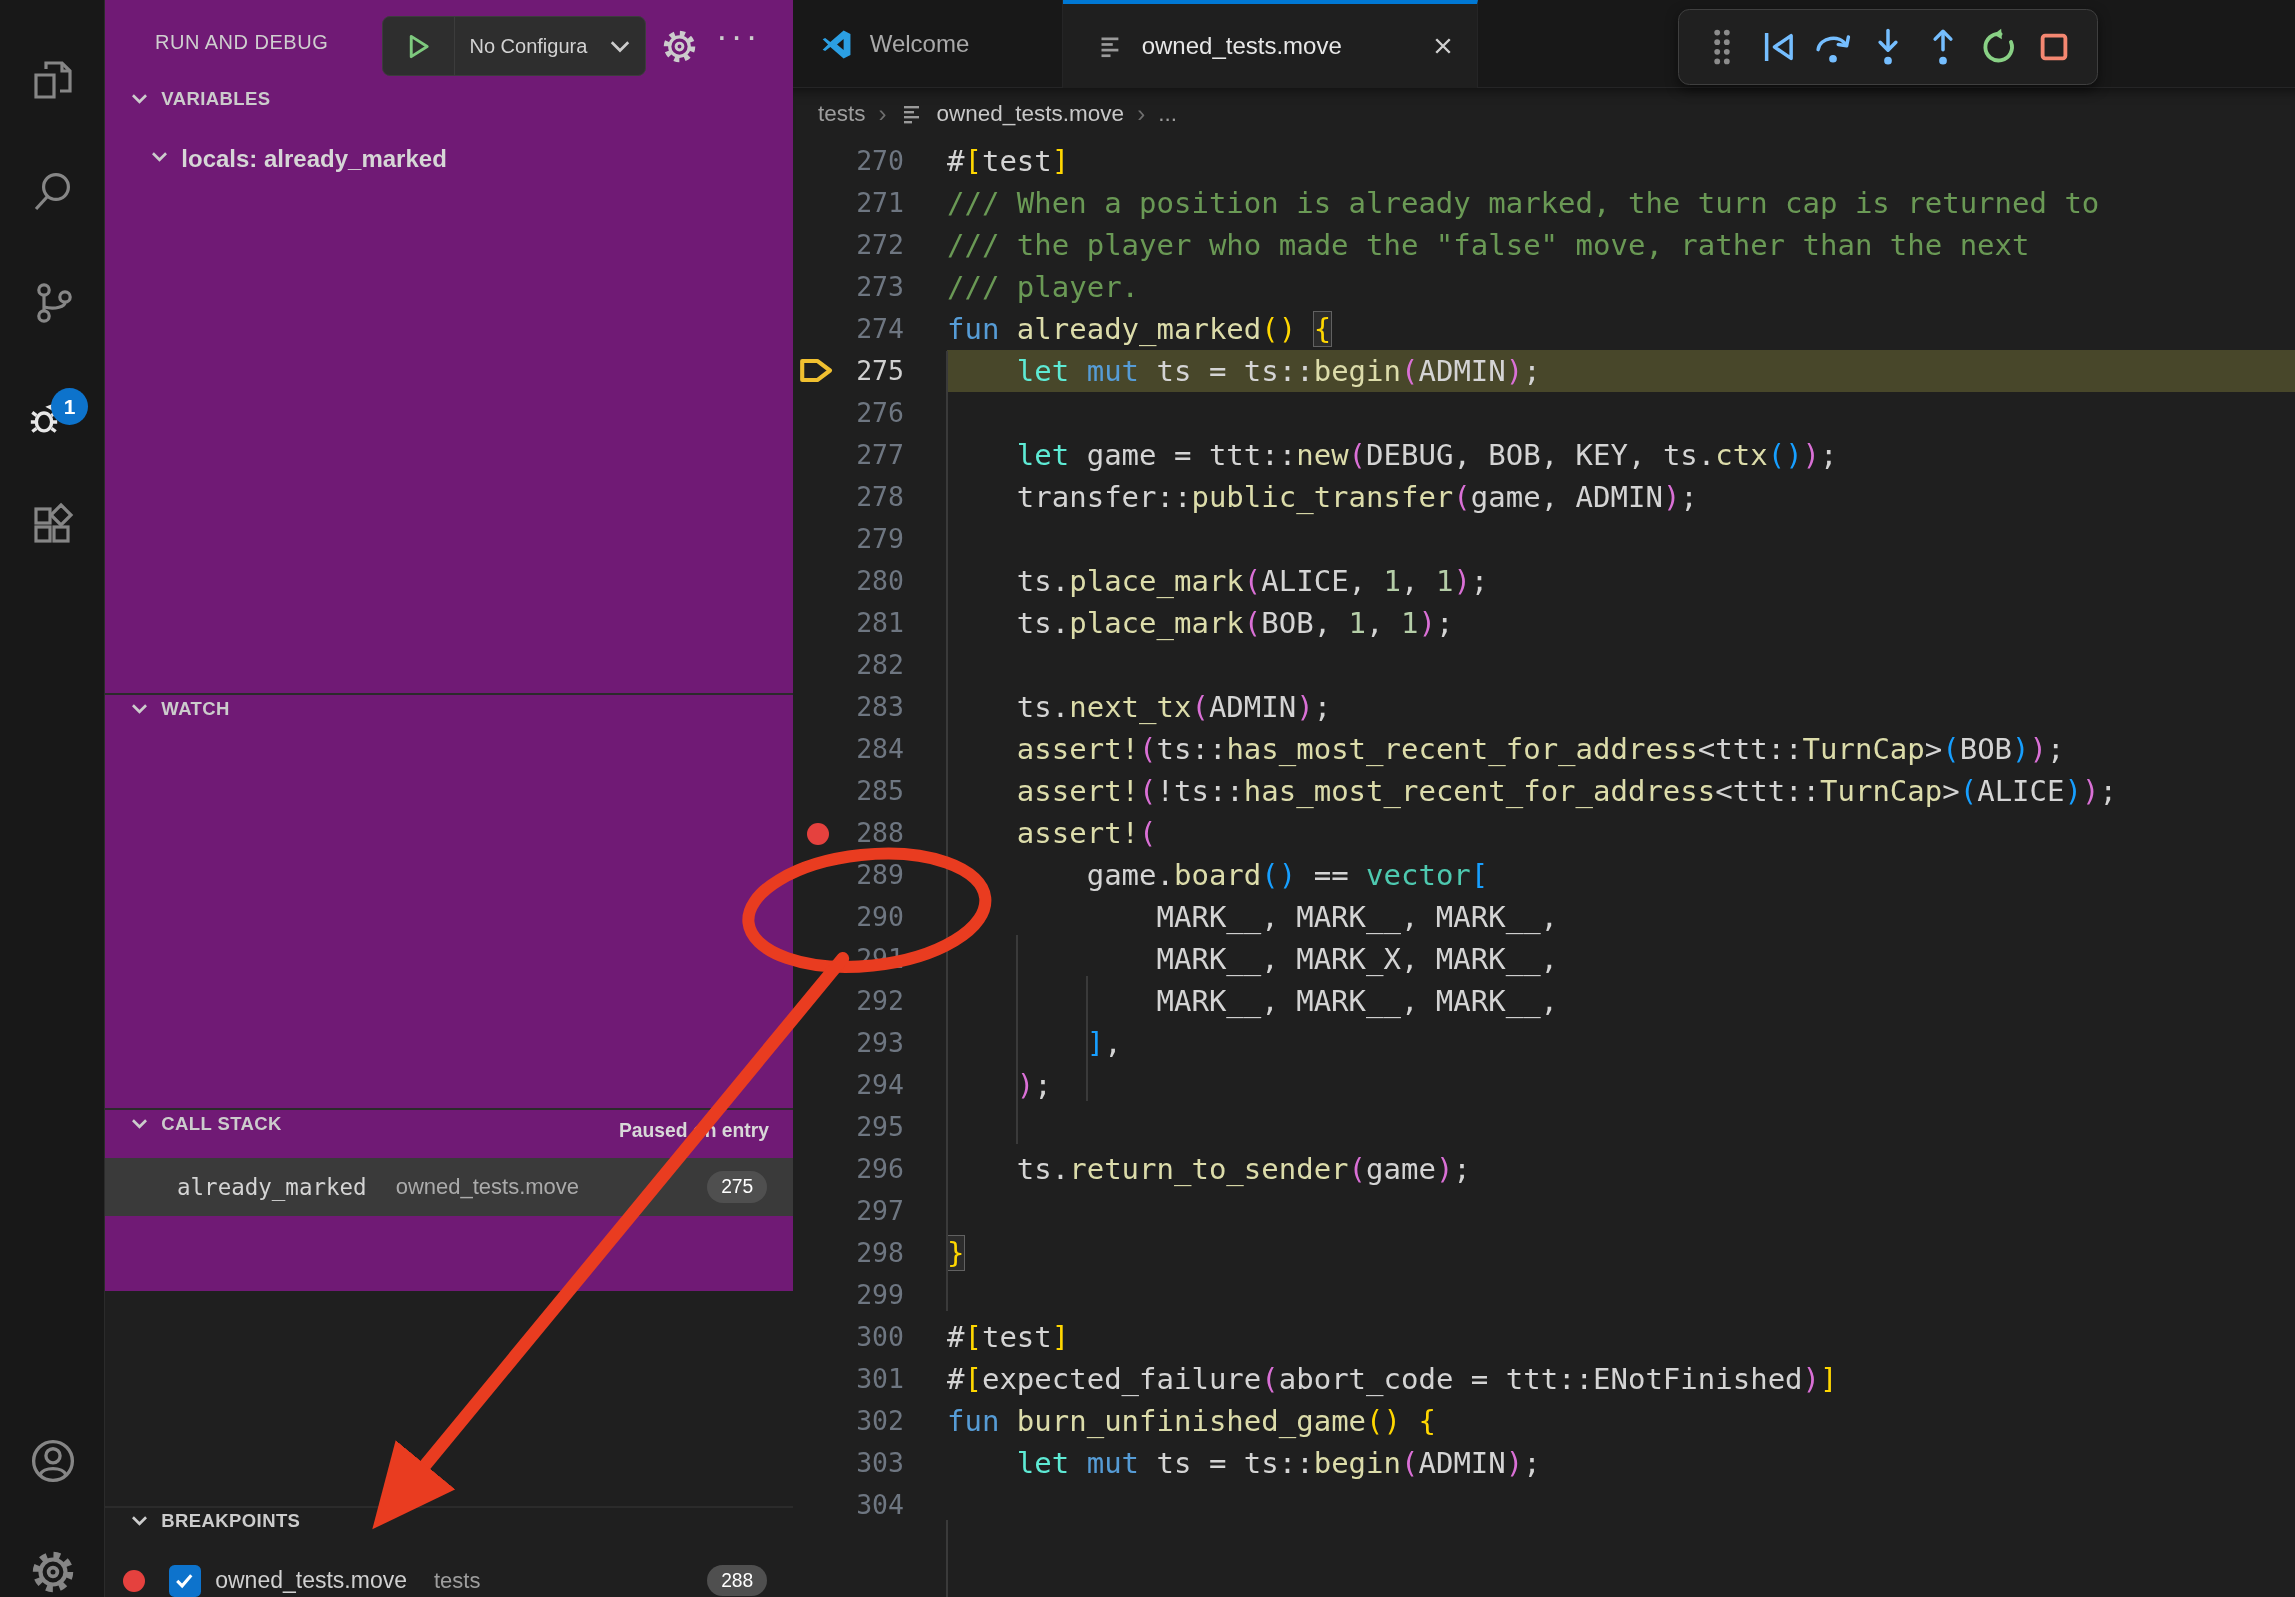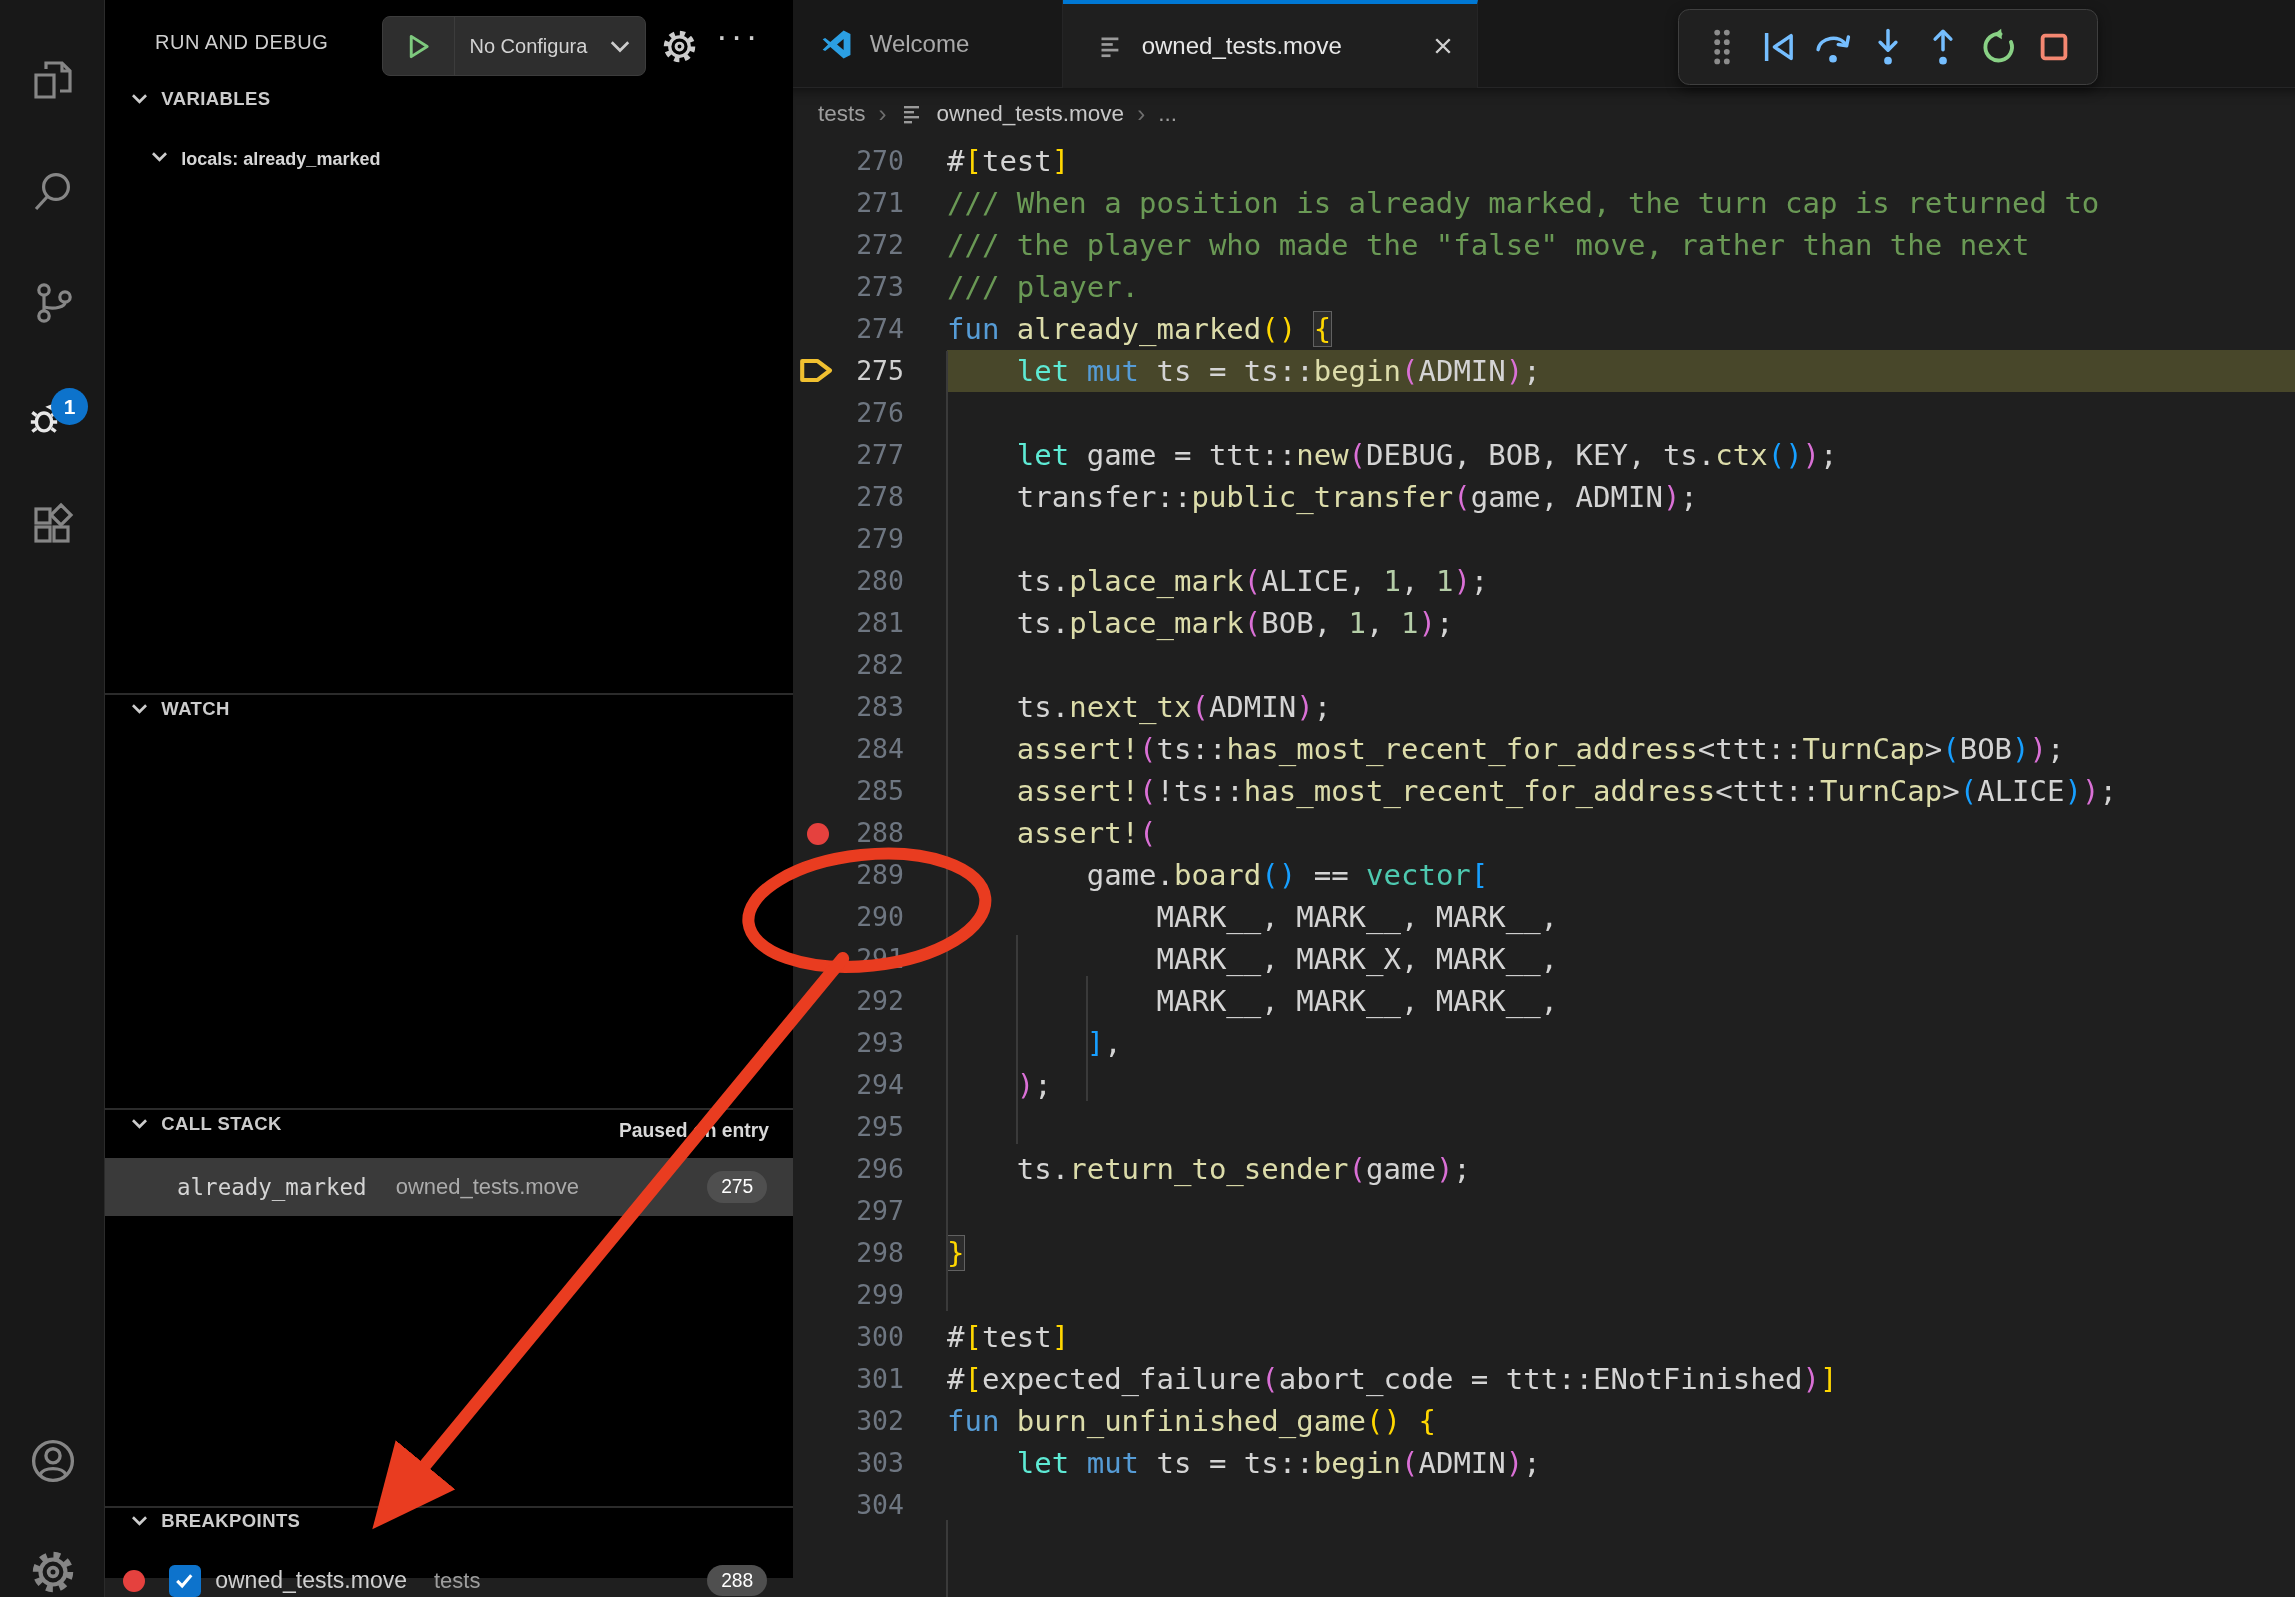--- a/index.html
+++ b/index.html
@@ -11,22 +11,22 @@
     background:#181818; border-right:0.8px solid #2b2b2b; z-index:5; }
   .ab-item { position:absolute; left:0; width:105px; height:97px;
     display:flex; align-items:center; justify-content:center; }
   .ab-item svg { stroke:#868686; fill:none; stroke-width:1.6; }
   .ab-item.active svg { stroke:#e7e7e7; }
   #debug-badge { position:absolute; left:51px; top:388px; width:37px; height:37px;
     border-radius:50%; background:#0d73cc; color:#fff; font-size:21px; font-weight:bold;
     display:flex; align-items:center; justify-content:center; z-index:6; }
 
   
-  #sidebar { position:absolute; left:105px; top:0; width:688px; height:1578px;
-    background:#000000; color:#cccccc; z-index:4; }
+  #sidebar { position:absolute; left:105px; top:0; width:688px; height:1291px;
+    background:#701a75; color:#cccccc; z-index:4; }
   .sb-divider { position:absolute; left:0; width:688px; height:1.6px; background:#2b2b2b; }
   .sec-header { position:absolute; display:flex; gap:11.3px;
     font-size:18.5px; font-weight:700; color:#cccccc; letter-spacing:0.4px; }
   .chev svg { stroke:#cccccc; fill:none; stroke-width:2; }
   #run-debug-title { position:absolute; left:50px; top:31px; font-size:20px;
     font-weight:500; color:#cfcfcf; letter-spacing:0.5px; }
   #config-button { position:absolute; left:277px; top:16px; width:264px; height:60px;
     background:#2e2e2e; border:0.8px solid #3c3c3c; border-radius:8px;
     display:flex; align-items:center; overflow:hidden; }
   #config-play { width:72px; height:100%; display:flex; align-items:center;
@@ -34,21 +34,21 @@
   #config-label { flex:1; font-size:20px; color:#d2d2d2; padding-left:14.5px;
     white-space:nowrap; overflow:hidden; }
   #config-chevron { padding:0 13px 0 1.6px; display:flex; }
   #config-chevron svg, #debug-gear svg { stroke:#cccccc; fill:none; }
   #debug-gear { position:absolute; left:555px; top:26.5px; }
   #more-actions { position:absolute; left:611px; top:16px; font-size:35px;
     color:#cccccc; letter-spacing:3.2px; }
 
   #variables-header { left:24px; top:88px; height:37px; }
   #locals-row { position:absolute; left:44px; top:135px; height:48px;
-    display:flex; align-items:center; gap:11.3px; font-size:18px; font-weight:700; color:#d6d6d6; }
+    display:flex; align-items:center; gap:11.3px; font-size:24px; font-weight:700; color:#d6d6d6; }
 
   #watch-header { left:24px; top:698px; height:42px; }
   #callstack-header { left:24px; top:1113px; height:42px; }
   #paused-status { position:absolute; right:24px; top:1120px; font-size:19.3px;
     font-weight:700; color:#d8d8d8; }
   #frame-row { position:absolute; left:0; top:1158px; width:688px; height:58px;
     background:#3a3a3a; display:flex; align-items:center; }
   #frame-fn { margin-left:72px; font-family:"DejaVu Sans Mono", monospace;
     font-size:22.5px; color:#d4d4d4; }
   #frame-file { margin-left:29px; font-size:22px; color:#ababab; }

